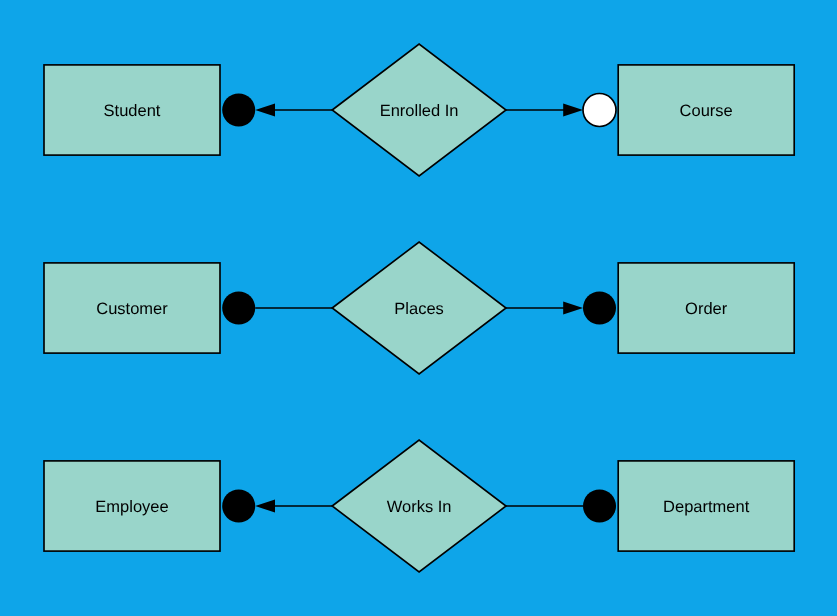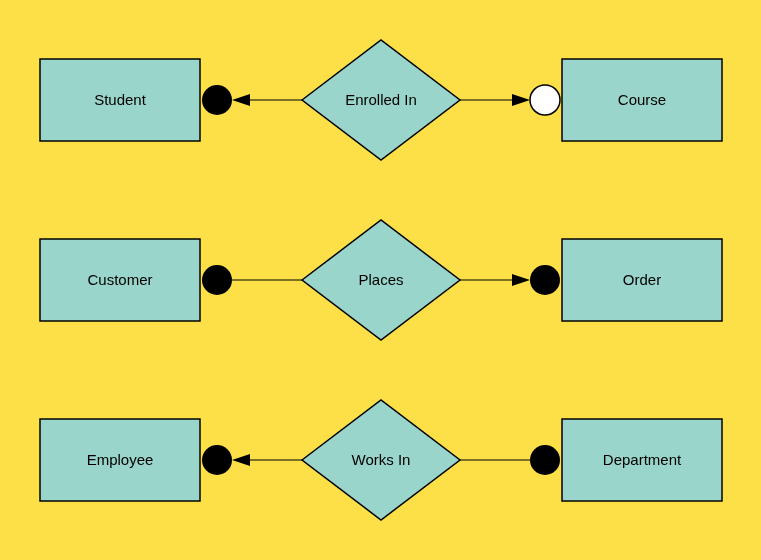--- a/index.html
+++ b/index.html
@@ -1,20 +1,20 @@
 <!DOCTYPE html>
 <html><head>
 <meta charset="utf-8">
 <style>
   html, body { margin: 0; padding: 0; background: #ffffff; }
   .canvas {
     position: relative;
     width: 761px;
     height: 560px;
-    background: #fde047;
+    background: #0ea5e9;
     overflow: hidden;
   }
   svg text {
     font-family: "Liberation Sans", sans-serif;
     font-size: 15px;
     fill: #000000;
   }
   .shape { stroke: #000000; stroke-width: 1.5; }
   .connector { stroke: #000000; stroke-width: 1.2; fill: none; }
   .arrowhead { stroke: none; }

